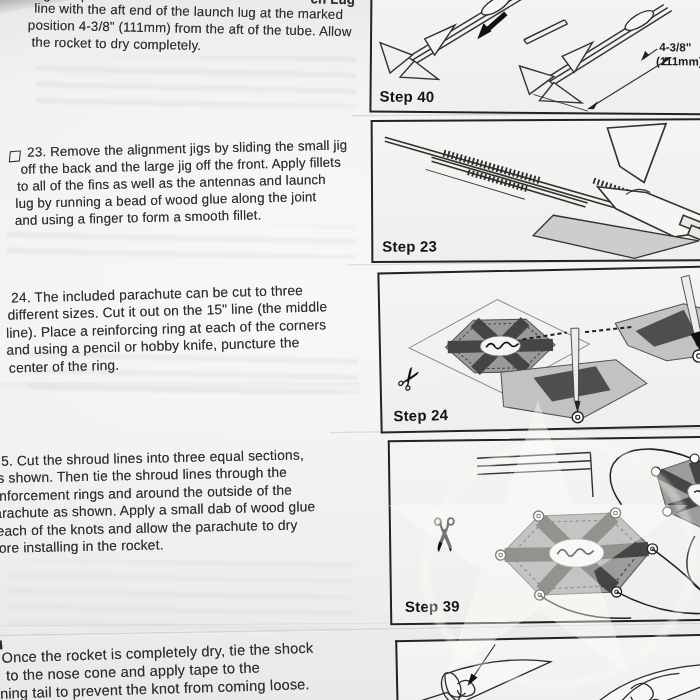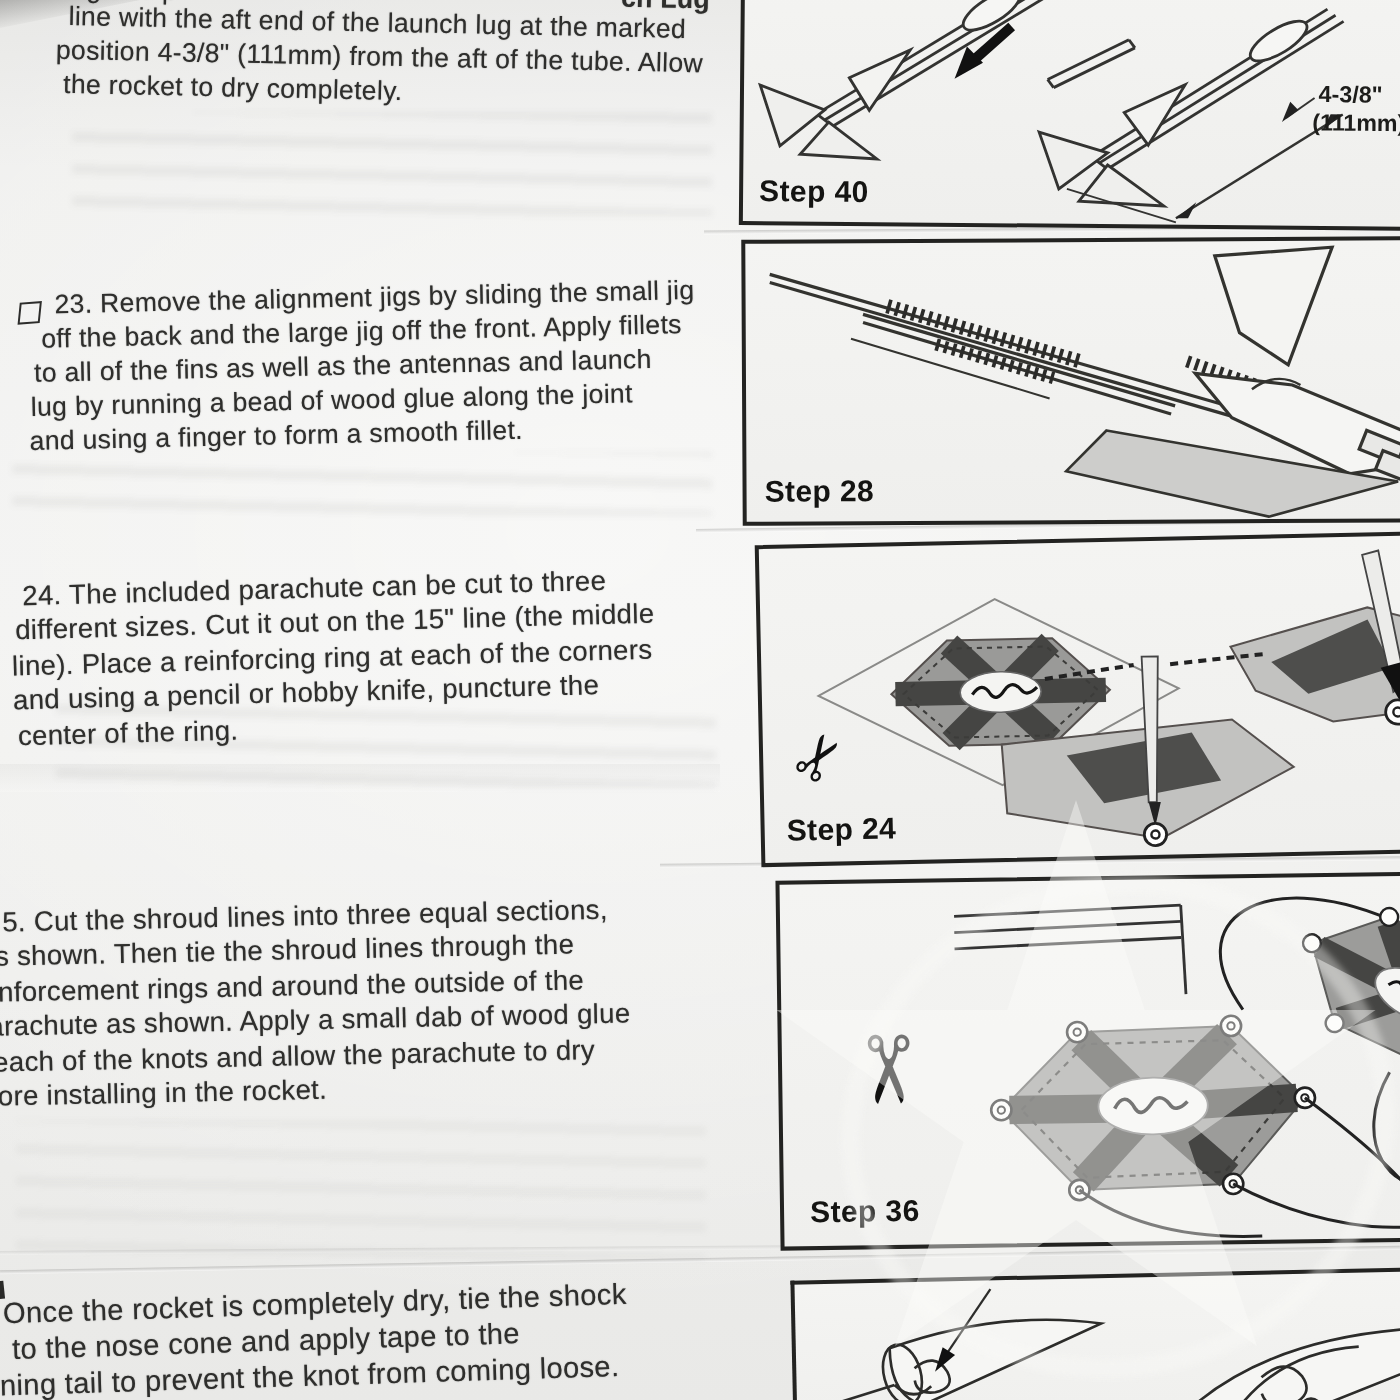--- a/index.html
+++ b/index.html
@@ -153,21 +153,21 @@
         <line x1="94" y1="49" x2="152" y2="66" stroke="#2b2b29" stroke-width="6" stroke-dasharray="1.8 2.4"></line>
         <polygon points="232,6 290,2 268,60 244,44" fill="#f4f4f2"></polygon>
         <line x1="218" y1="58" x2="310" y2="90" stroke="#2b2b29" stroke-width="6" stroke-dasharray="1.8 2.4"></line>
         <polygon points="222,64 270,70 332,96 338,108 298,114 240,86" fill="#f5f5f3"></polygon>
         <path d="M250 72 q12 -9 24 -2" stroke-width="1.2"></path>
         <polygon points="178,92 322,118 258,135 158,112" fill="#cdcdcb" stroke-width="1.3"></polygon>
         <rect x="304" y="96" width="20" height="10" transform="rotate(22 314 101)" fill="#e8e8e6"></rect>
         <rect x="312" y="106" width="20" height="10" transform="rotate(22 322 111)" fill="#e8e8e6"></rect>
       </g>
     </svg>
-    <div class="figlabel" style="left:9px;bottom:6px;">Step 28</div>
+    <div class="figlabel" style="left:9px;bottom:6px;">Step 23</div>
   </div>
 
   <div class="figbox" style="left:379px;top:269px;width:340px;height:157px;transform:rotate(-1.2deg);">
     <svg viewBox="0 0 336 153">
 
       <polygon points="28,72 116,26 206,72 118,118" fill="none" stroke="#8a8a88" stroke-width="1"></polygon>
       <polygon points="64,72 92,46 144,46 172,72 144,98 92,98" fill="#9a9a98" stroke="#55504e" stroke-width="1"></polygon>
       <g stroke="#454543" stroke-width="12" stroke-linecap="butt">
         <line x1="118" y1="72" x2="66" y2="72"></line>
           <line x1="118" y1="72" x2="170" y2="72"></line>
@@ -256,21 +256,21 @@
           <line x1="0" y1="0" x2="-27" y2="27"></line>
             <line x1="0" y1="0" x2="27" y2="26"></line>
         </g>
         <ellipse cx="0" cy="0" rx="20" ry="11" fill="#f5f5f3" stroke="#777" stroke-width="0.9"></ellipse>
         <path d="M-13 1 q4 -7 8 0 q3 4 6 -2 q3 -5 7 0" fill="none" stroke="#141414" stroke-width="1.5"></path>
         <circle cx="-56" cy="0" r="4.4" fill="#fdfdfb" stroke="#222" stroke-width="1.2"></circle>
         <circle cx="-28" cy="-29" r="4.4" fill="#fdfdfb" stroke="#222" stroke-width="1.2"></circle>
         <circle cx="-28" cy="30" r="4.4" fill="#fdfdfb" stroke="#222" stroke-width="1.2"></circle>
       </g>
     </svg>
-    <div class="figlabel" style="left:13px;bottom:8px;">Step 36</div>
+    <div class="figlabel" style="left:13px;bottom:8px;">Step 39</div>
   </div>
 
   <div class="figbox" style="left:396px;top:637px;width:312px;height:78px;transform:rotate(-1.2deg);border-bottom:none;">
     <svg viewBox="0 0 306 72">
       <g fill="none" stroke="#2c2c2a" stroke-width="1.3">
 
         <path d="M46 30 Q100 12 150 20 L62 58 Q46 54 46 30 Z" fill="#f6f6f4"></path>
         <ellipse cx="52" cy="43" rx="9" ry="15" transform="rotate(-14 52 43)"></ellipse>
         <path d="M0 62 L48 48"></path>
         <path d="M58 40 q10 -8 16 2 q4 8 -6 10 q-9 1 -10 -6"></path>

